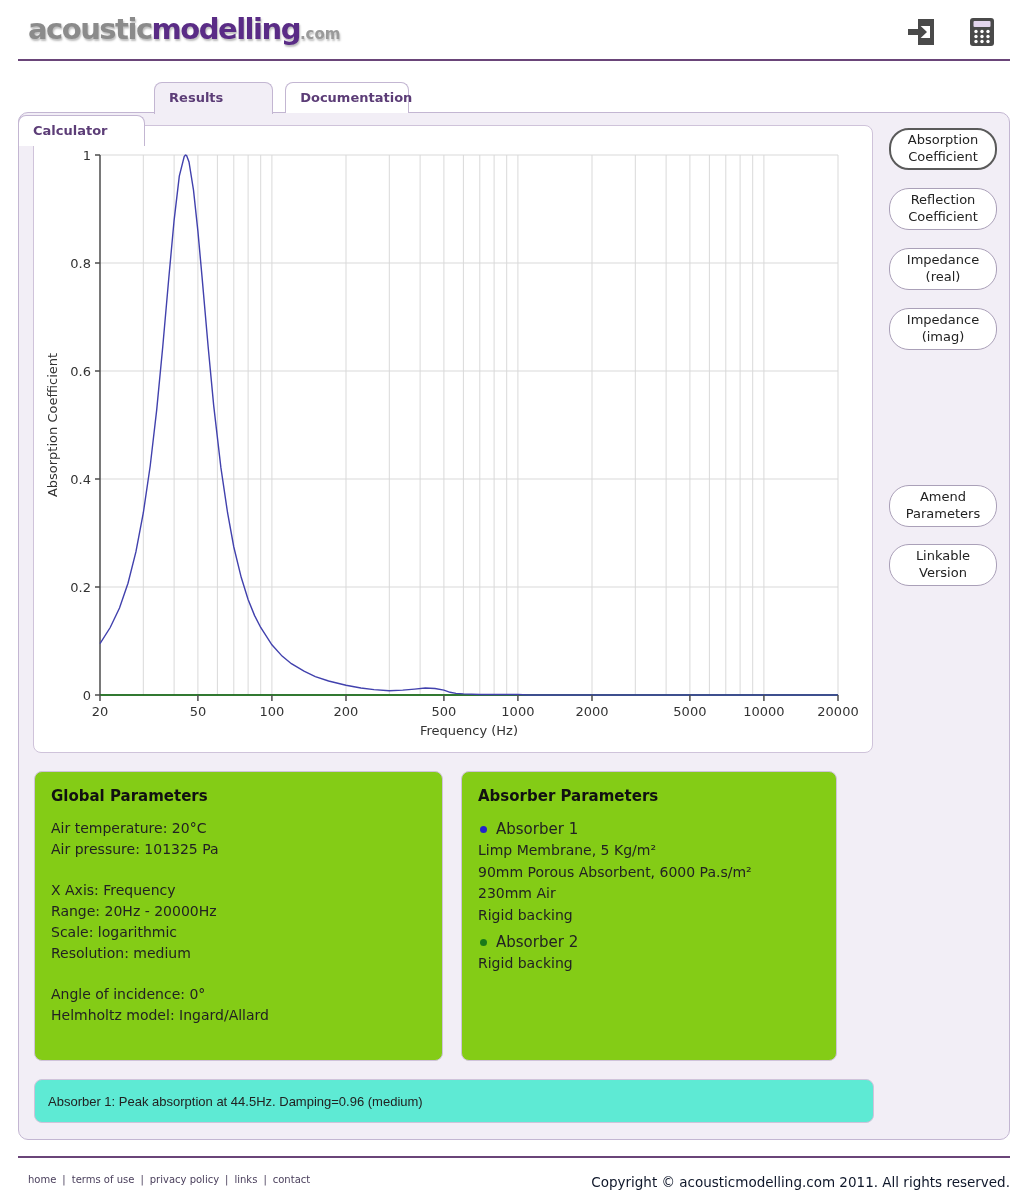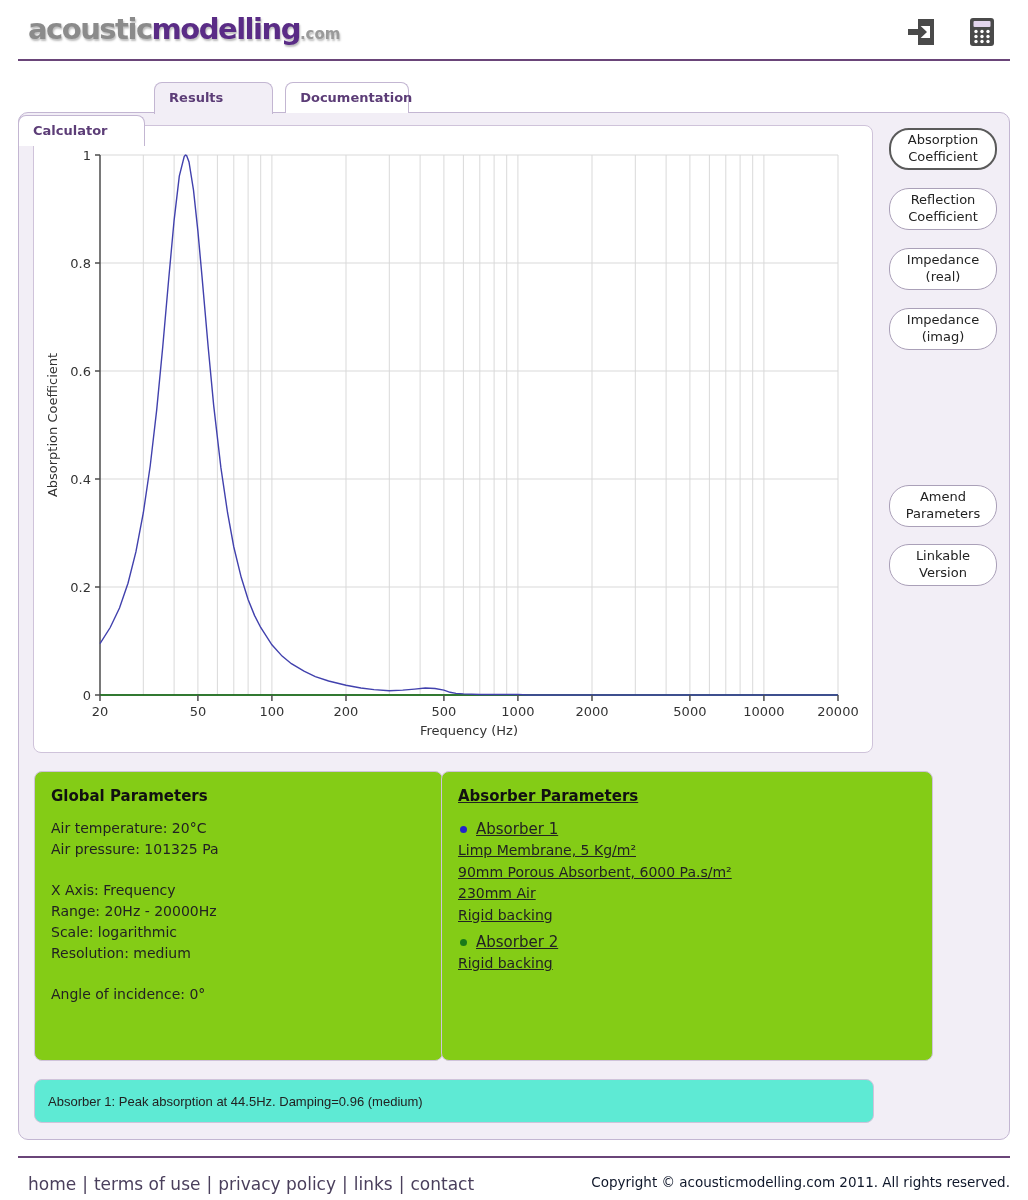--- a/index.html
+++ b/index.html
@@ -46,38 +46,38 @@
   .side-btn { position: absolute; left: 870px; width: 108px; height: 42px;
               background: #ffffff; border: 1px solid #aaa0b8; border-radius: 20px;
               display: flex; flex-direction: column; align-items: center; justify-content: center;
               font-size: 13px; color: #222; line-height: 1.3; cursor: pointer; text-align: center; }
   .side-btn.active { border: 2px solid #5a5a5a; }
 
   
   .param-panel { position: absolute; top: 658px; background: #84cc16;
                  border: 1px solid #cfc3da; border-radius: 8px; padding: 15px 16px; }
   .global-panel { left: 15px; width: 409px; height: 290px; }
-  .absorber-panel { left: 422px; width: 492px; height: 290px; text-decoration: underline; }
+  .absorber-panel { left: 442px; width: 376px; height: 290px; }
   .panel-title { font-size: 15px; font-weight: bold; color: #111; margin-bottom: 13px; }
   .param-line { font-size: 14px; color: #222; line-height: 21px; }
   .param-group { margin-bottom: 20px; }
   .absorber-name-line { font-size: 15px; color: #222; line-height: 22px; margin-top: 5px;
                         display: flex; align-items: center; }
   .bullet { display: inline-block; width: 7px; height: 7px; border-radius: 50%; margin: 0 9px 0 2px; }
   .layer-line { font-size: 14px; color: #222; line-height: 21.5px; }
 
   
   .status-bar { position: absolute; left: 15px; top: 966px; width: 840px; height: 44px;
                 background: #5eead4; border: 1px solid #cfc3da; border-radius: 8px;
                 display: flex; align-items: center; padding-left: 13px;
                 font-family: "Liberation Sans", sans-serif; font-size: 13px; color: #222; }
 
   
   .rule-bottom { position: absolute; left: 18px; top: 1156px; width: 992px; height: 2px; background: #6a4579; }
-  .footer-links { position: absolute; left: 28px; top: 1174px; font-size: 17px; color: #4a3f5c; }
+  .footer-links { position: absolute; left: 28px; top: 1174px; font-size: 10px; color: #4a3f5c; }
   .footer-links a { color: #4a3f5c; text-decoration: none; cursor: pointer; }
   .footer-sep { color: #4a3f5c; margin: 0 6px; }
   .copyright { position: absolute; right: 18px; top: 1174px; font-size: 13.5px; color: #0f172a; margin-left: 24px; }
 </style>
 </head>
 <body>
 
 <div class="logo"><span class="l1">acoustic</span><span class="l2">modelling</span><span class="l3">.com</span></div>
 
 <div class="header-icon icon-login">
@@ -222,20 +222,21 @@
       <div class="param-line">Air pressure: 101325 Pa</div>
     </div>
     <div class="param-group">
       <div class="param-line">X Axis: Frequency</div>
       <div class="param-line">Range: 20Hz - 20000Hz</div>
       <div class="param-line">Scale: logarithmic</div>
       <div class="param-line">Resolution: medium</div>
     </div>
     <div class="param-group">
       <div class="param-line">Angle of incidence: 0°</div>
+      <div class="param-line">Helmholtz model: Ingard/Allard</div>
     </div>
   </div>
 
   <div class="param-panel absorber-panel">
     <div class="panel-title">Absorber Parameters</div>
     <div class="absorber-name-line">
       <span class="bullet" style="background-color: rgb(35, 35, 204);"></span>
       <span>Absorber 1</span>
     </div>
     <div class="layer-line">Limp Membrane, 5 Kg/m²</div>

